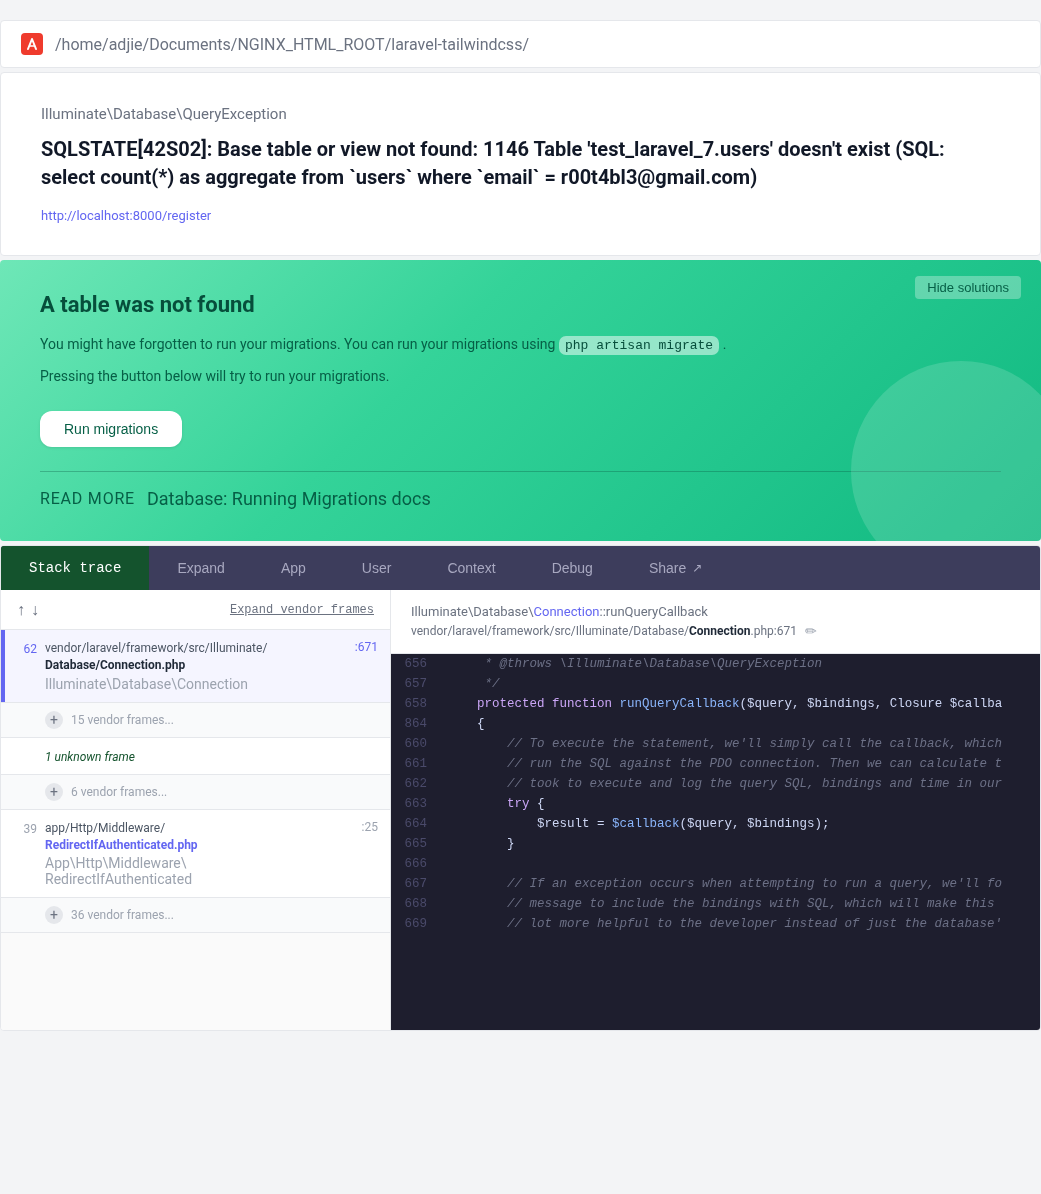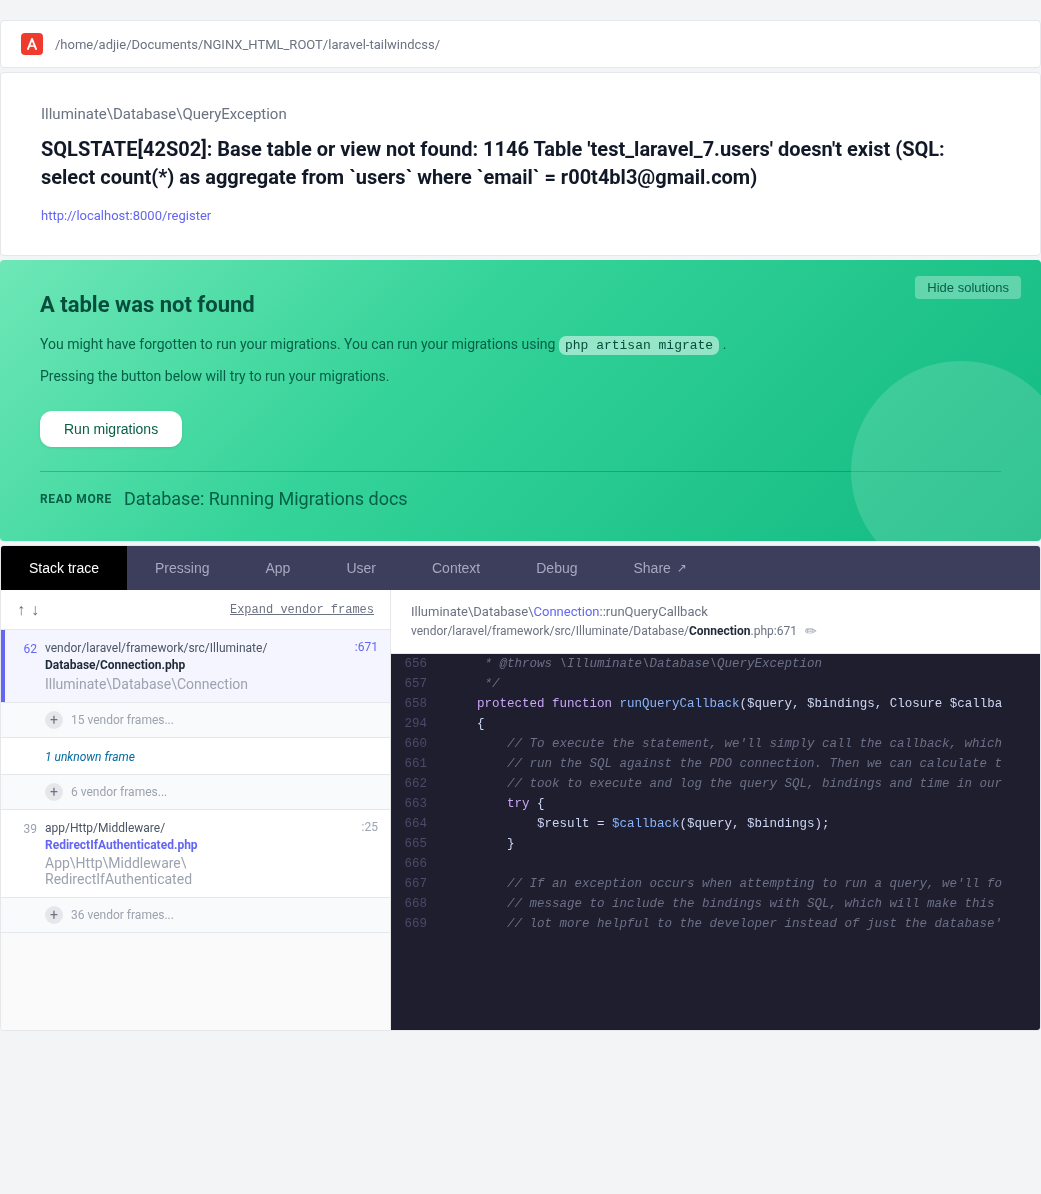--- a/index.html
+++ b/index.html
@@ -26,21 +26,21 @@
       align-items: center;
       gap: 12px;
       margin-bottom: 4px;
     }
     .ignition-logo {
       width: 22px;
       height: 22px;
       flex-shrink: 0;
     }
     .path-text {
-      font-size: 13px;
+      font-size: 16px;
       color: #6b7280;
     }
 
     
     .error-card {
       background: white;
       border: 1px solid #e5e7eb;
       border-radius: 4px;
       padding: 32px 40px;
       margin-bottom: 4px;
@@ -130,22 +130,22 @@
       box-shadow: 0 1px 3px rgba(0,0,0,0.1);
     }
     .read-more-section {
       border-top: 1px solid rgba(6,78,59,0.3);
       padding-top: 16px;
       display: flex;
       align-items: center;
       gap: 12px;
     }
     .read-more-label {
-      font-weight: 700;
-      font-size: 12px;
+      font-weight: 400;
+      font-size: 16px;
       letter-spacing: 0.05em;
       color: #065f46;
     }
     .read-more-link {
       color: #065f46;
       font-size: 18px;
       text-decoration: none;
     }
 
     
@@ -166,22 +166,23 @@
       padding: 14px 28px;
       font-size: 14px;
       color: #a8a8c0;
       cursor: pointer;
       border: none;
       background: transparent;
       font-weight: 500;
       transition: background 0.15s;
     }
     .tab-item.active {
-      background: #000000;
+      background: #14532d;
       color: white;
+      font-family: Liberation Mono, monospace;
     }
     .share-tab {
       display: flex;
       align-items: center;
       gap: 6px;
     }
     .share-icon { font-size: 12px; }
 
     
     .stack-content {
@@ -297,21 +298,21 @@
       color: #9ca3af;
     }
 
     .unknown-frame-row {
       padding: 10px 12px 10px 44px;
       background: white;
       border-top: 1px solid #e5e7eb;
     }
     .unknown-frame-text {
       font-size: 12px;
-      color: #0369a1;
+      color: #14532d;
       font-style: italic;
     }
 
     
     .code-panel {
       flex: 1;
       overflow: hidden;
       display: flex;
       flex-direction: column;
     }
@@ -402,21 +403,21 @@
     <div class="read-more-section">
       <span class="read-more-label">READ MORE</span>
       <a class="read-more-link" href="#">Database: Running Migrations docs</a>
     </div>
   </div>
 
   <div class="stack-section">
 
     <div class="tabs-bar">
       <button class="tab-item active">Stack trace</button>
-      <button class="tab-item">Pressing</button>
+      <button class="tab-item">Expand</button>
       <button class="tab-item">App</button>
       <button class="tab-item">User</button>
       <button class="tab-item">Context</button>
       <button class="tab-item">Debug</button>
       <button class="tab-item share-tab">
         <span>Share</span>
         <span class="share-icon">↗</span>
       </button>
     </div>
 
@@ -503,21 +504,21 @@
               </tr>
               <tr>
                 <td class="line-num">657</td>
                 <td class="line-code"><span class="cm">     */</span></td>
               </tr>
               <tr>
                 <td class="line-num">658</td>
                 <td class="line-code">    <span class="kw">protected</span> <span class="kw">function</span> <span class="fn">runQueryCallback</span>($query, $bindings, Closure $callba</td>
               </tr>
               <tr>
-                <td class="line-num">294</td>
+                <td class="line-num">864</td>
                 <td class="line-code">    {</td>
               </tr>
               <tr>
                 <td class="line-num">660</td>
                 <td class="line-code"><span class="cm">        // To execute the statement, we'll simply call the callback, which</span></td>
               </tr>
               <tr>
                 <td class="line-num">661</td>
                 <td class="line-code"><span class="cm">        // run the SQL against the PDO connection. Then we can calculate t</span></td>
               </tr>

